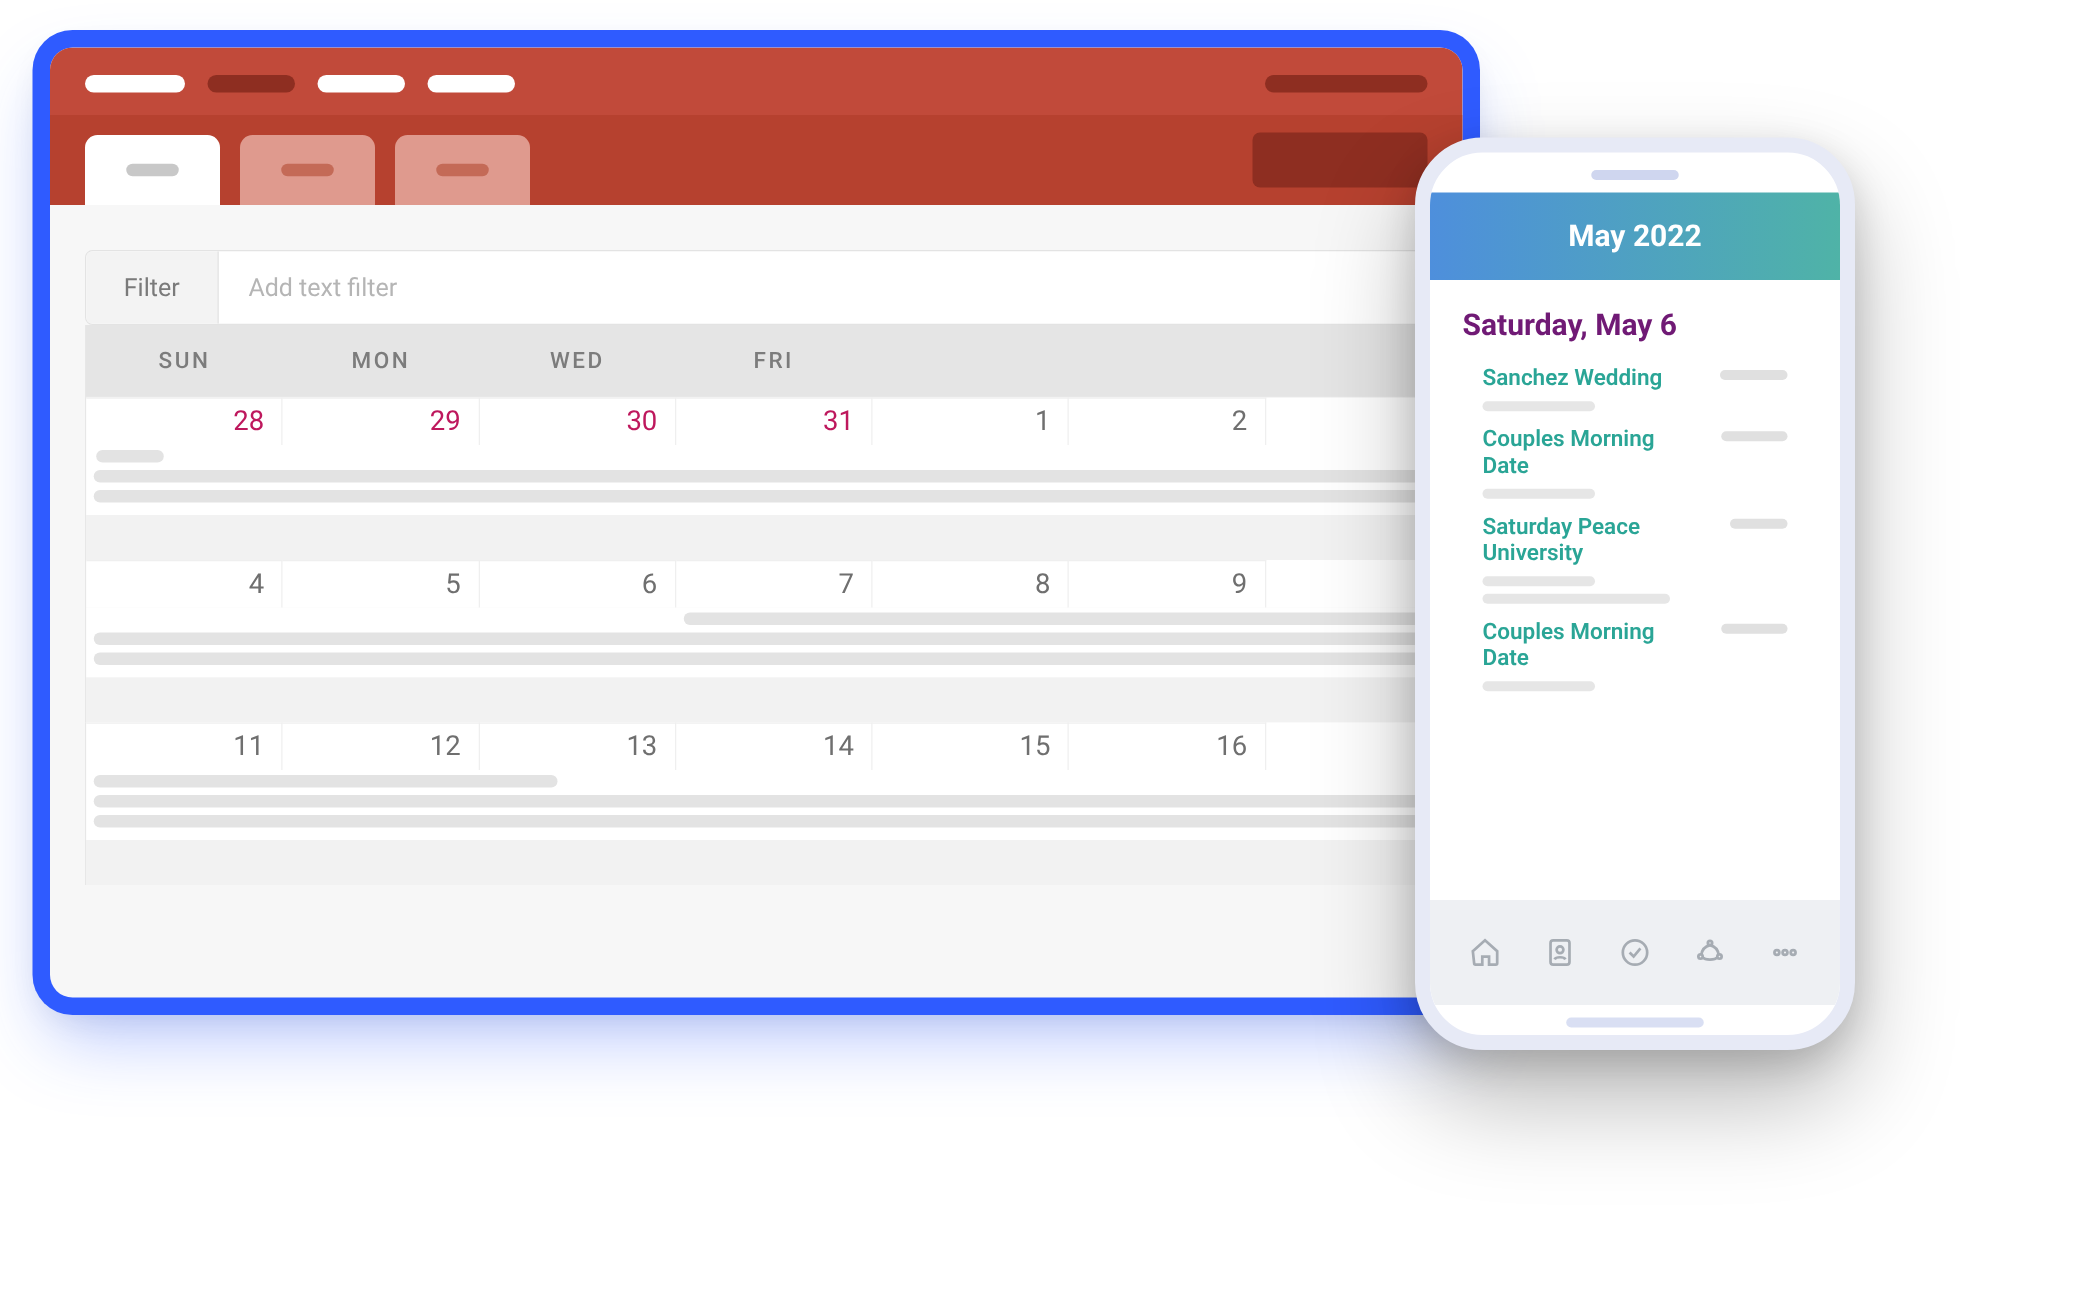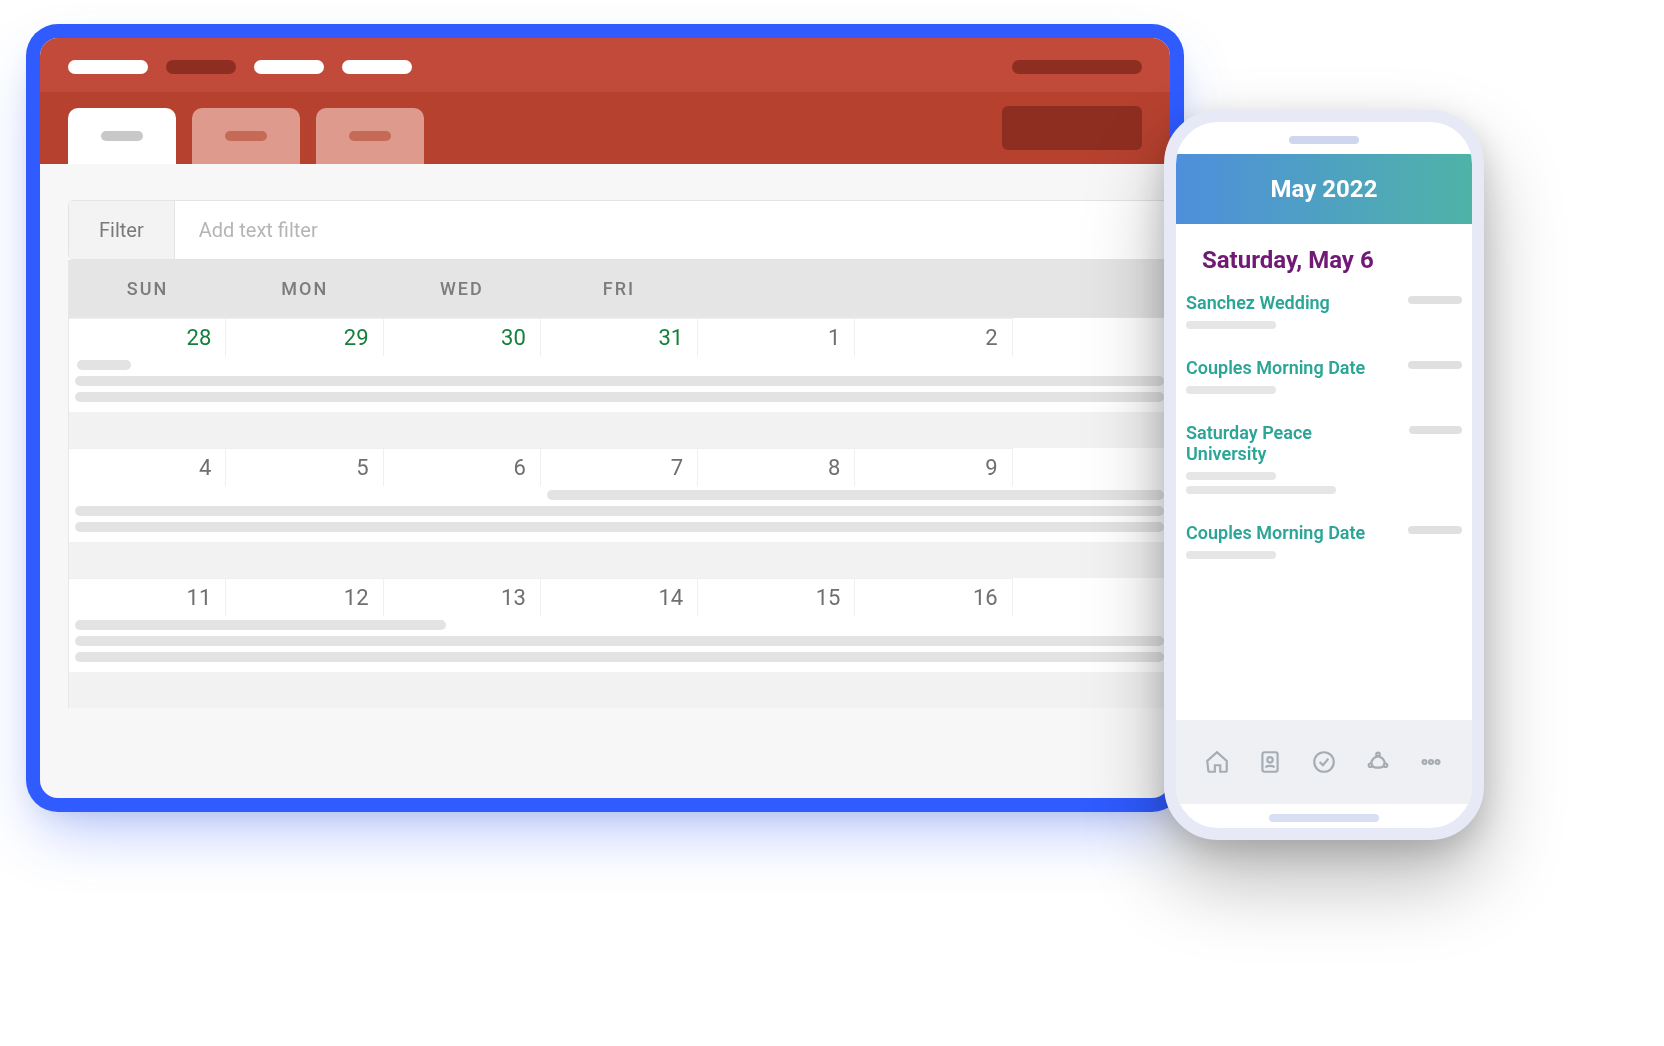--- a/index.html
+++ b/index.html
@@ -120,41 +120,41 @@
     background: #fff;
   }
   .daynum {
     text-align: right;
     padding: 6px 14px;
     color: #6f6f6f;
     font-size: 22px;
     border-right: 1px solid #efefef;
     border-top: 1px solid #efefef;
   }
-  .daynum.dim { color: #15803d; }
+  .daynum.dim { color: #be185d; }
   .week .bars {
     padding: 4px 0 10px 0;
     background: #fff;
     display: flex; flex-direction: column; gap: 6px;
   }
   .bar-row { display: grid; grid-template-columns: repeat(7,1fr); height: 10px; }
   .bar {
     height: 10px; background: #e3e3e3; border-radius: 999px;
     grid-column: var(--start) / span var(--span);
     margin: 0 6px;
   }
   .bar.short { width: 54px; margin-left: 8px; }
   
   .strip { height: 36px; background: #f2f2f2; }
 
   
   .phone {
     position: absolute;
     right: 180px; top:110px;
-    width: 320px; height: 730px;
+    width: 352px; height: 730px;
     background: #fff;
     border: 12px solid #e7eaf6;
     border-radius: 54px;
     box-shadow: 0 40px 80px rgba(0,0,0,0.28), 0 10px 30px rgba(0,0,0,0.15);
     display: flex; flex-direction: column;
     overflow: hidden;
   }
   .speaker {
     width: 70px; height: 8px; border-radius: 999px;
     background: #cfd6ef; margin: 14px auto 10px auto;
@@ -164,21 +164,21 @@
     background: linear-gradient(90deg, #4e8fdc 0%, #4fb3a7 100%);
     color: #fff;
     display: flex; align-items: center; justify-content: center;
     font-size: 24px; font-weight: 700;
   }
   .phone-date {
     padding: 22px 26px 18px 26px;
     font-size: 24px; font-weight: 700;
     color: #701a75;
   }
-  .events { padding: 0 10px; display:flex; flex-direction:column; gap: 28px; }
+  .events { padding: 0 42px; display:flex; flex-direction:column; gap: 12px; }
   .event {
     display: flex; align-items: flex-start; justify-content: space-between;
     gap: 16px;
   }
   .event .txt { color: #2aa596; font-size: 18px; font-weight: 600; }
   .event .meta { margin-top: 8px; display:flex; flex-direction:column; gap:6px; }
   .event .meta .m { height: 8px; background: #e6e6e6; border-radius: 999px; }
   .event .time { height: 8px; width: 54px; background: #e0e0e0; border-radius: 999px; margin-top:4px; }
 
   .phone-nav {

